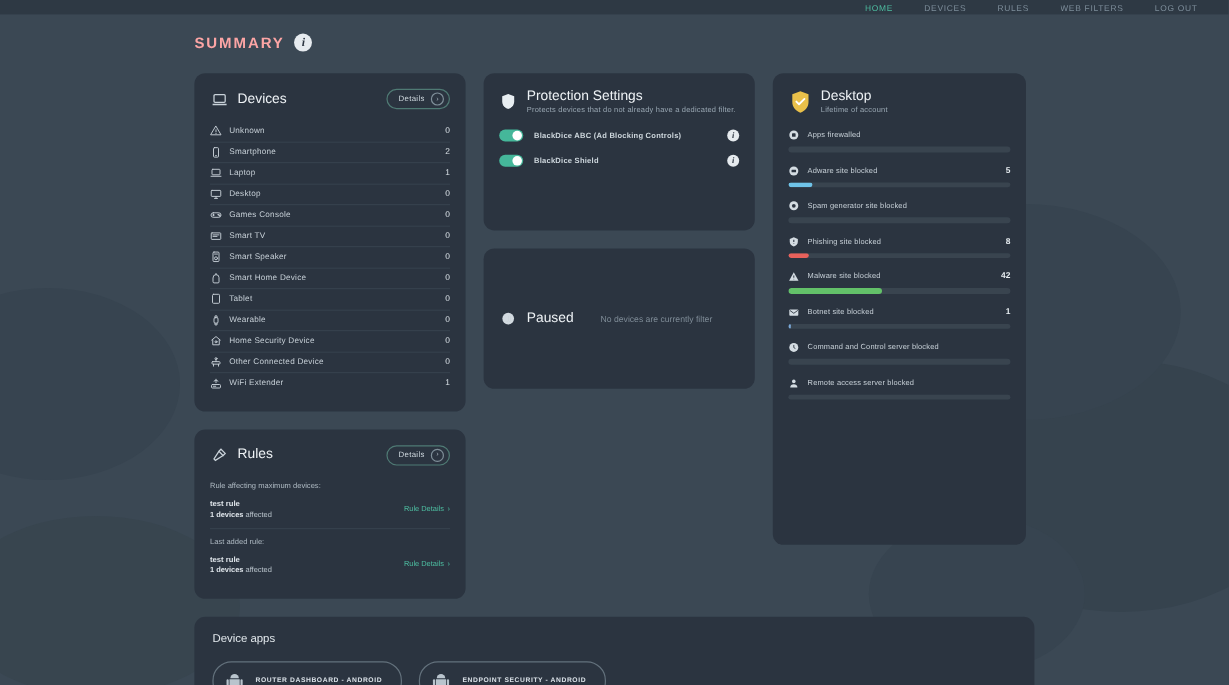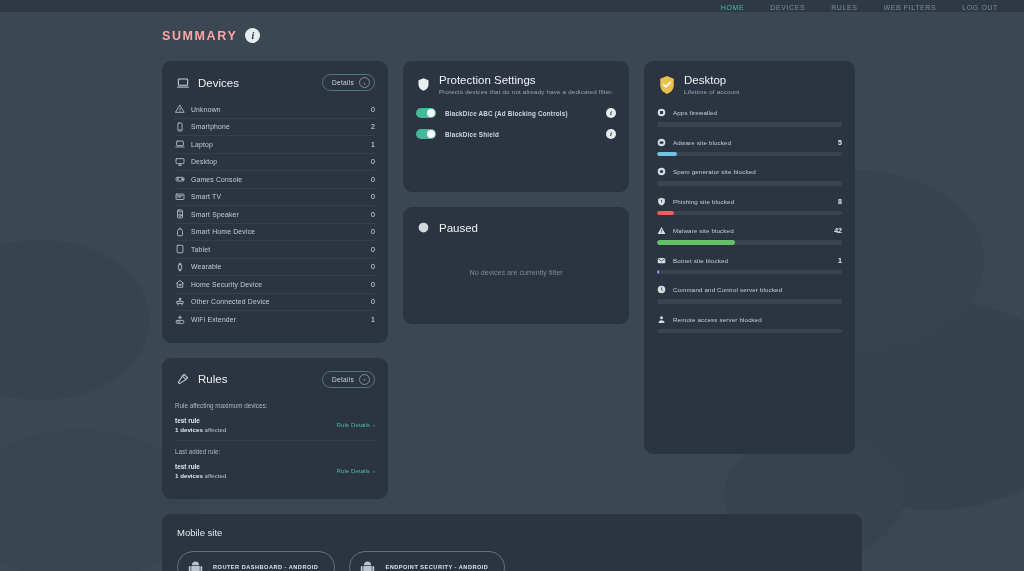--- a/index.html
+++ b/index.html
@@ -118,21 +118,21 @@
   }
   .prot-label { font-size: 6.3px; font-weight: bold; color: #cfd8de; letter-spacing: .2px; }
   .prot-info {
     margin-left: auto; width: 10px; height: 10px; border-radius: 50%;
     background: #e6ebef; color: #2b3440; font-size: 7px; font-weight: bold;
     display: flex; align-items: center; justify-content: center;
     font-family: "Liberation Serif", serif; font-style: italic; cursor: pointer;
   }
 
   
-  .empty-card { min-height: 117px; display: flex; flex-direction: column; }
+  .empty-card { min-height: 117px; display: flex; flex-direction: row; }
   .empty-msg {
     flex: 1; display: flex; align-items: center; justify-content: center;
     font-size: 7.2px; color: #7e8b96;
   }
 
   
   .rules-body { margin-top: 14px; }
   .rules-caption { font-size: 6.3px; color: #aeb9c2; margin-bottom: 7px; }
   .rule-item { display: flex; align-items: center; padding: 1px 0 6px 0; }
   .rule-text .rname { font-size: 6.4px; font-weight: bold; color: #dfe5ea; }
@@ -584,21 +584,21 @@
                 <div class="bar-track">
                   <div class="bar-fill" style="width:0%;background:#9fb3c4"></div>
                 </div>
               </div>
             </div>
         </div>
       </div>
     </div>
 
     <div class="card mobile-card">
-      <div class="mobile-title">Mobile site</div>
+      <div class="mobile-title">Device apps</div>
       <div class="app-btns">
         <div class="app-btn">
           <span class="droid">
             <svg width="17" height="17" viewBox="0 0 24 24" fill="#b9c4cd">
               <path d="M6 10h12v7a1.5 1.5 0 0 1-1.5 1.5h-9A1.5 1.5 0 0 1 6 17z"></path>
               <rect x="2.5" y="10" width="2.6" height="7.5" rx="1.3"></rect>
               <rect x="18.9" y="10" width="2.6" height="7.5" rx="1.3"></rect>
               <rect x="8.5" y="18.6" width="2.6" height="4.4" rx="1.3"></rect>
               <rect x="12.9" y="18.6" width="2.6" height="4.4" rx="1.3"></rect>
               <path d="M7 8.7a5 5 0 0 1 10 0z"></path>

